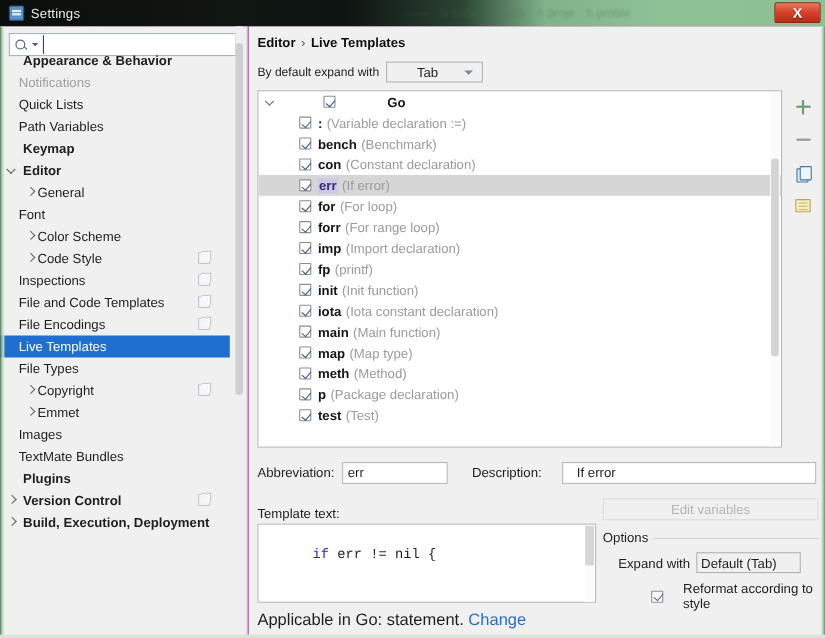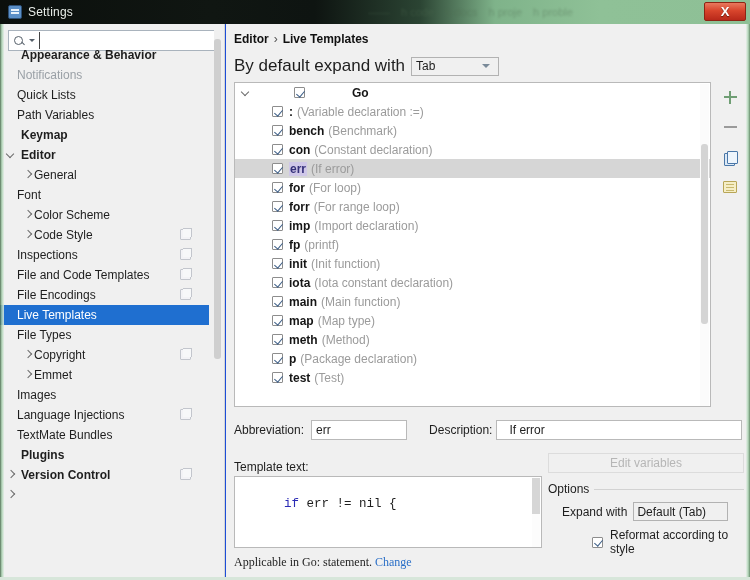--- a/index.html
+++ b/index.html
@@ -9,21 +9,21 @@
     overflow: hidden;
     font-family: "Liberation Sans", sans-serif;
     font-size: 12px;
     color: #1e1e1e;
     background: #efefef;
   }
 
   #app {
     position: relative;
     width: 750px; height: 580px;
-    background: #1d4ed8;
+    background: #a21caf;
   }
 
   
   .titlebar {
     position: absolute; left: 0; top: 0;
     width: 750px; height: 24px;
     background: linear-gradient(to right, #0b0f0c 0%, #101612 28%, #0e1411 42%, #2b4433 56%, #7fb38a 66%, #8fc197 80%, #8ec096 100%);
     display: flex; align-items: center;
   }
   .title-icon {
@@ -222,29 +222,30 @@
     position: absolute; left: 8px; top: 8px;
     font-size: 12px; font-weight: bold; color: #101010;
     display: flex; align-items: center; gap: 5px;
   }
   .breadcrumb .sep { font-weight: normal; color: #555; }
 
   .expand-row {
     position: absolute; left: 8px; top: 32px;
     display: flex; align-items: center; gap: 6px;
   }
-  .expand-row .lbl { font-size: 17px; }
+  .expand-row .lbl { font-size: 11px; }
   .combo {
     width: 88px; height: 19px;
     background: #f0f0f0;
     border: 1px solid #b2b2b2;
     display: flex; align-items: center;
     padding: 0 4px;
     font-size: 12px;
     position: relative;
+    text-align: center;
   }
   .combo .v { flex: 1; }
   .combo .chev {
     width: 0; height: 0;
     border-left: 4px solid transparent;
     border-right: 4px solid transparent;
     border-top: 4.5px solid #7a8a99;
     margin-right: 4px;
   }
 
@@ -370,21 +371,21 @@
     background: #ffffff;
     border: 1px solid #b9b9b9;
     height: 20px;
     font-family: "Liberation Sans", sans-serif;
     font-size: 12px;
     padding: 0 4px;
     outline: none;
     color: #1e1e1e;
   }
   #abbrev-input { width: 96px; margin-left: 7px; }
-  #desc-input { width: 257px; margin-left: 4px; padding-left: 12px; }
+  #desc-input { width: 257px; margin-left: 19px; padding-left: 12px; }
   .desc-label { margin-left: 22px; }
 
   .tt-label {
     position: absolute; left: 8px; top: 436px;
     font-size: 12px;
   }
   .tt-editor {
     position: absolute; left: 8px; top: 452px;
     width: 308px; height: 72px;
     background: #ffffff;
@@ -437,27 +438,26 @@
     width: 95px; height: 19px;
     background: #f0f0f0;
     border: 1px solid #b2b2b2;
     display: flex; align-items: center;
     padding: 0 3px;
     font-size: 12px;
   }
   .opt-combo .v { flex: 1; }
   .opt-row2 {
     position: absolute; left: 44px; top: 46px;
-    display: flex; align-items: center; gap: 1px;
+    display: flex; align-items: center; gap: 12px;
   }
 
   .applicable {
     position: absolute; left: 8px; top: 531px;
-    font-size: 12px;
-    font-family: Liberation Serif, serif;
+    font-size: 15px;
   }
   .applicable .link { color: #2a6fc7; }
 </style>
 </head>
 <body>
 
 <div id="app">
 
   <div class="titlebar">
     <div class="title-icon"></div>
@@ -544,36 +544,33 @@
           <span class="copy-badge"></span>
         </div>
         <div class="tree-row lvl1">
           <span class="arrow collapsed"></span>
           <span class="tree-label">Emmet</span>
         </div>
         <div class="tree-row lvl1 noarrow">
           <span class="tree-label">Images</span>
         </div>
         <div class="tree-row lvl1 noarrow">
-          <span class="tree-label">Language Injections</span>
-          <span class="copy-badge"></span>
-        </div>
-        <div class="tree-row lvl1 noarrow">
           <span class="tree-label">TextMate Bundles</span>
         </div>
         <div class="tree-row lvl0 noarrow">
           <span class="tree-label">Plugins</span>
         </div>
         <div class="tree-row lvl0">
           <span class="arrow collapsed"></span>
           <span class="tree-label">Version Control</span>
           <span class="copy-badge"></span>
         </div>
         <div class="tree-row lvl0">
           <span class="arrow collapsed"></span>
+          <span class="tree-label">Build, Execution, Deployment</span>
         </div>
       </div>
 
     <div class="left-scrollbar">
       <div class="thumb"></div>
     </div>
   </div>
 
   <div class="right-pane">
 

